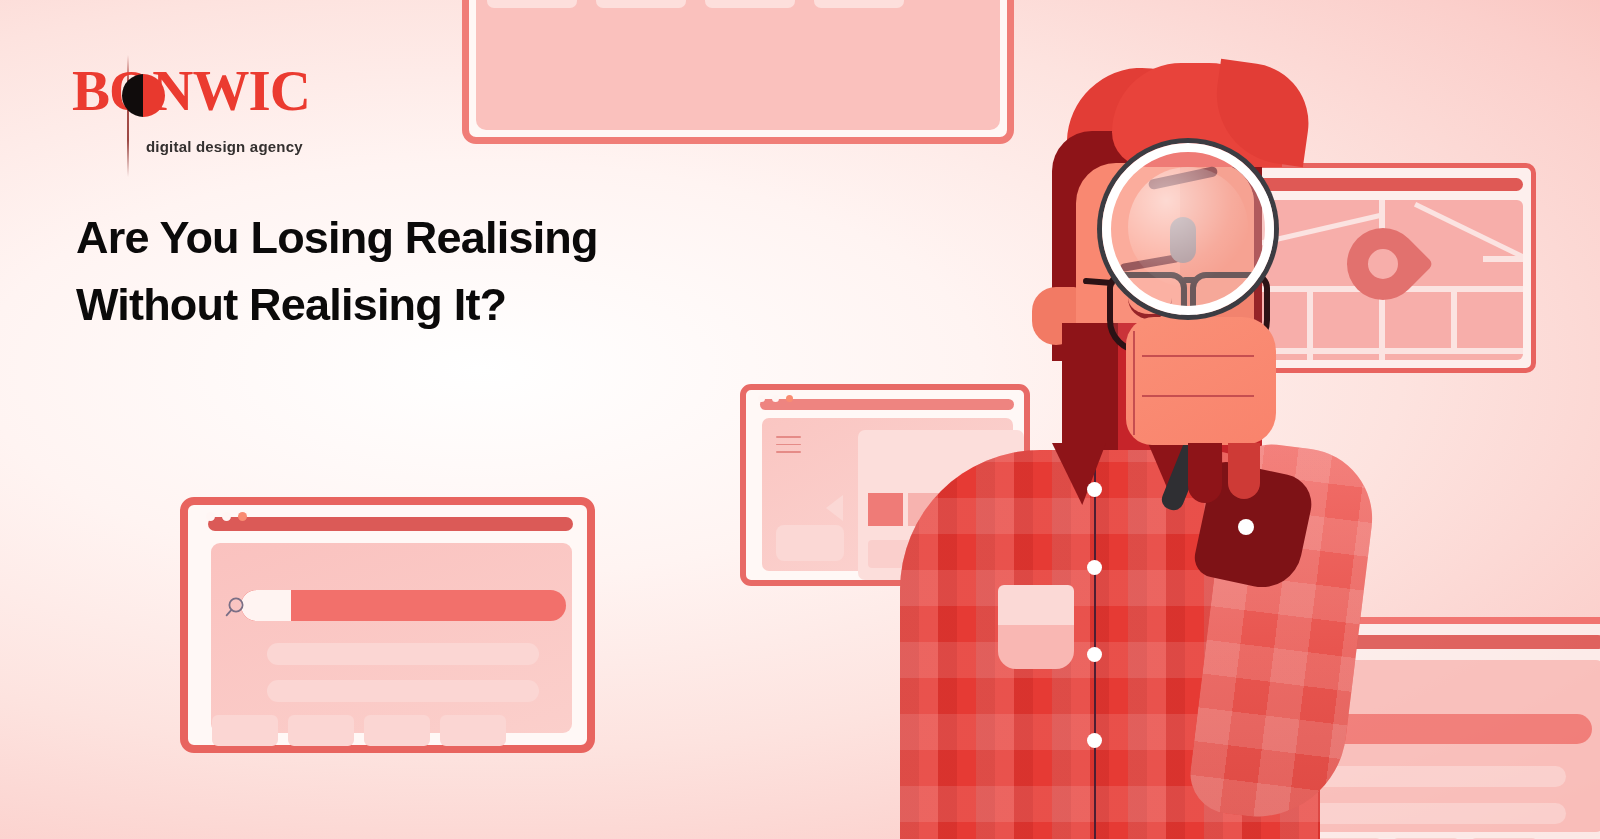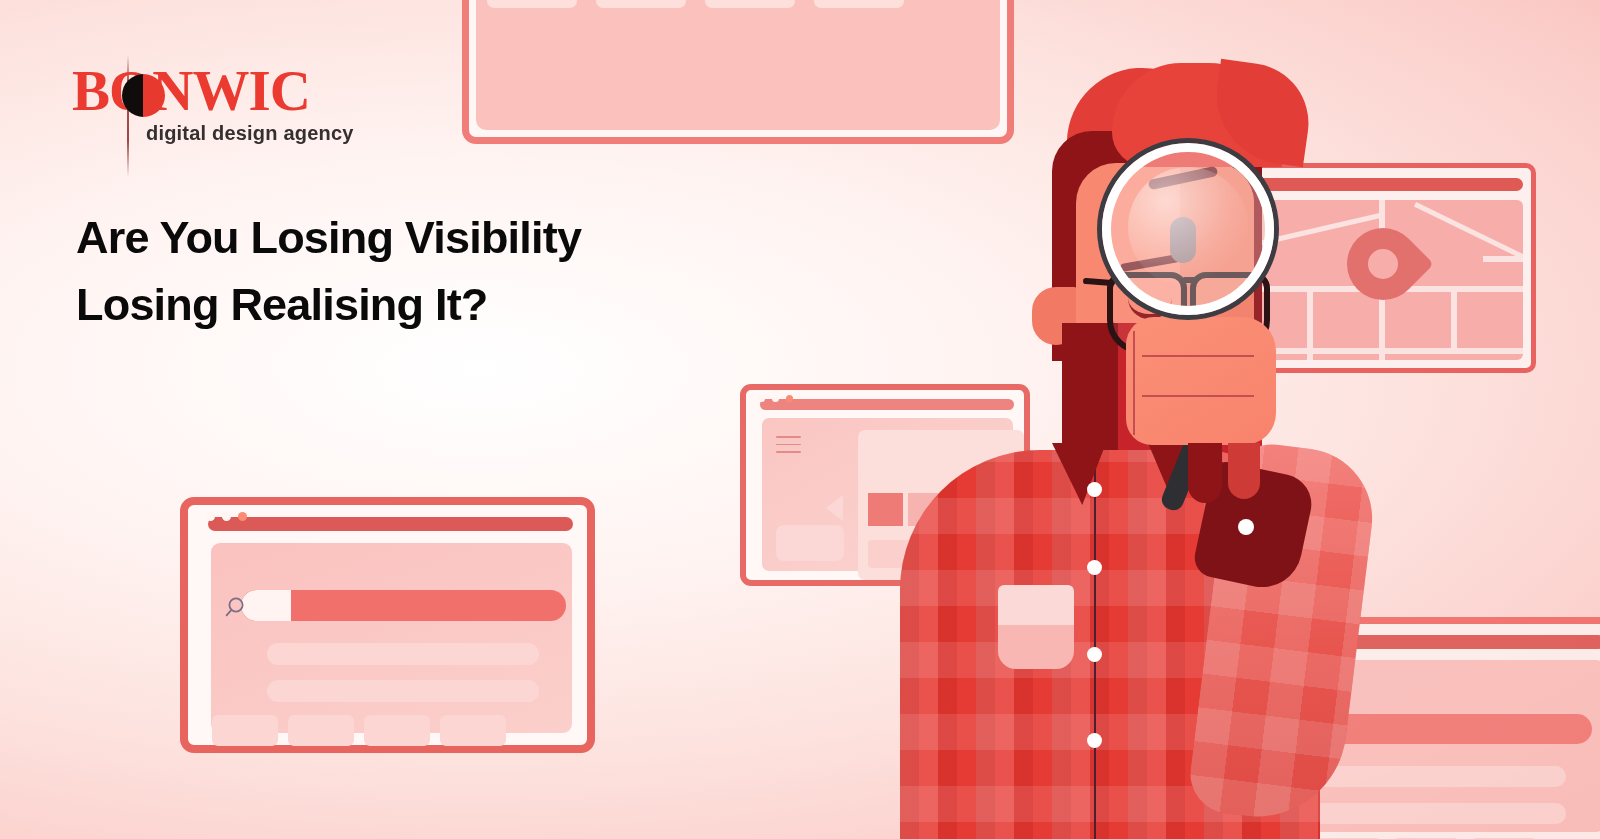--- a/index.html
+++ b/index.html
@@ -45,22 +45,22 @@
     position:absolute;left:0;top:4px;
     font-family:"Liberation Serif", serif;
     font-size:57px;font-weight:700;letter-spacing:-1px;
     color:#EB3B30;line-height:1;white-space:nowrap;
   }
   .logo-dot{
     position:absolute;left:50px;top:16px;width:43px;height:43px;border-radius:50%;
     background:linear-gradient(90deg,#100C0C 0%,#100C0C 49.6%,#E8392E 49.6%,#E8392E 100%);
   }
   .logo-tag{
-    position:absolute;left:74px;top:64px;
-    font-size:20px;font-weight:700;letter-spacing:.2px;
+    position:absolute;left:74px;top:80px;
+    font-size:15px;font-weight:700;letter-spacing:.2px;
     color:#34302F;white-space:nowrap;
   }
 
   
   .headline{position:absolute;left:76px;top:204px;width:760px;}
   .h-line{
     font-size:45px;font-weight:800;letter-spacing:-0.8px;
     line-height:67px;white-space:nowrap;
   }
   .h-line.red{color:#F4281E;}
@@ -445,17 +445,17 @@
   </div>
 
   <div class="logo">
     <div class="logo-rule"></div>
     <div class="logo-word">BONWIC</div>
     <div class="logo-dot"></div>
     <div class="logo-tag">digital design agency</div>
   </div>
 
   <div class="headline">
-    <div class="h-line dark">Are You Losing Visibility</div>
-    <div class="h-line dark">Losing Realising It?</div>
+    <div class="h-line dark">Are You Losing Realising</div>
+    <div class="h-line dark">Without Realising It?</div>
   </div>
 
 </div>
 
 </body></html>

